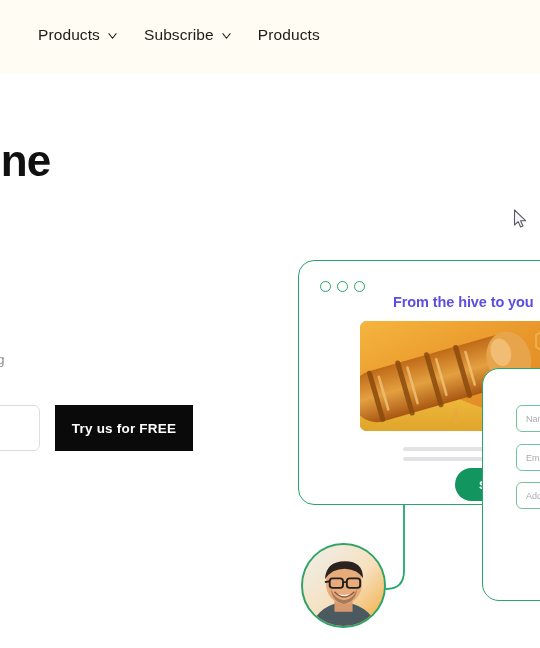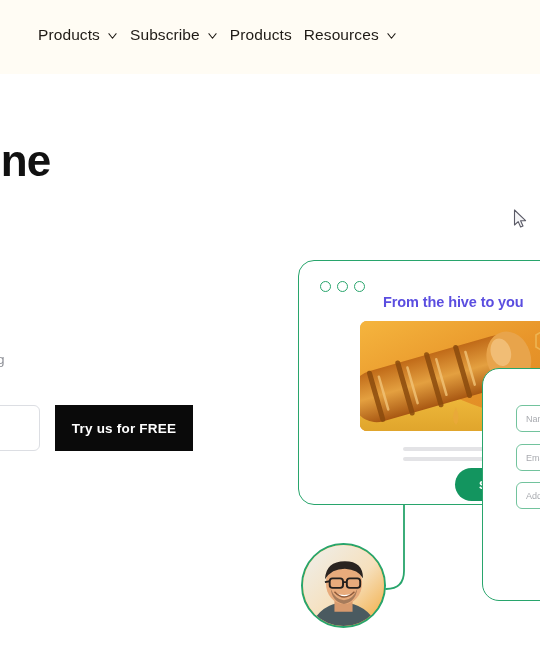--- a/index.html
+++ b/index.html
@@ -28,21 +28,21 @@
     height: 74px;
     background: #fffcf4;
     overflow: hidden;
   }
   .nav-list {
     position: absolute;
     left: 38px;
     top: 27px;
     display: flex;
     align-items: center;
-    gap: 12px;
+    gap: 26px;
     white-space: nowrap;
   }
   .nav-item {
     display: flex;
     align-items: center;
     gap: 7px;
     font-size: 15.5px;
     color: #1f1b16;
     letter-spacing: 0.1px;
     cursor: pointer;
@@ -155,21 +155,21 @@
     gap: 6px;
   }
   .dot {
     width: 11px; height: 11px;
     border-radius: 50%;
     border: 1.5px solid #28a56c;
     background: transparent;
   }
   .mock-heading {
     position: absolute;
-    left: 84px;
+    left: 94px;
     top: 33px;
     font-size: 14.5px;
     font-weight: bold;
     color: #5b4ee0;
     white-space: nowrap;
     letter-spacing: -0.1px;
   }
   .honey-img {
     position: absolute;
     left: 61px;
@@ -293,28 +293,20 @@
           <svg viewBox="0 0 12 12" width="11" height="11">
               <path d="M2 4 L6 9 L10 4" fill="none" stroke="#1f1b16" stroke-width="1.1" stroke-linecap="round" stroke-linejoin="round"></path>
             </svg>
         </span>
       </div>
 
       <div class="nav-item">
         <span class="nav-label">Products</span>
       </div>
 
-      <div class="nav-item">
-        <span class="nav-label">Resources</span>
-        <span class="chev">
-          <svg viewBox="0 0 12 12" width="11" height="11">
-              <path d="M2 4 L6 9 L10 4" fill="none" stroke="#1f1b16" stroke-width="1.1" stroke-linecap="round" stroke-linejoin="round"></path>
-            </svg>
-        </span>
-      </div>
 
     </div>
   </div>
 
   <div class="hero">
     <h1 class="hero-title">eting Done
 vo (ex
 )</h1>
     <div class="hero-sub">usiness with email marketing</div>
   </div>

